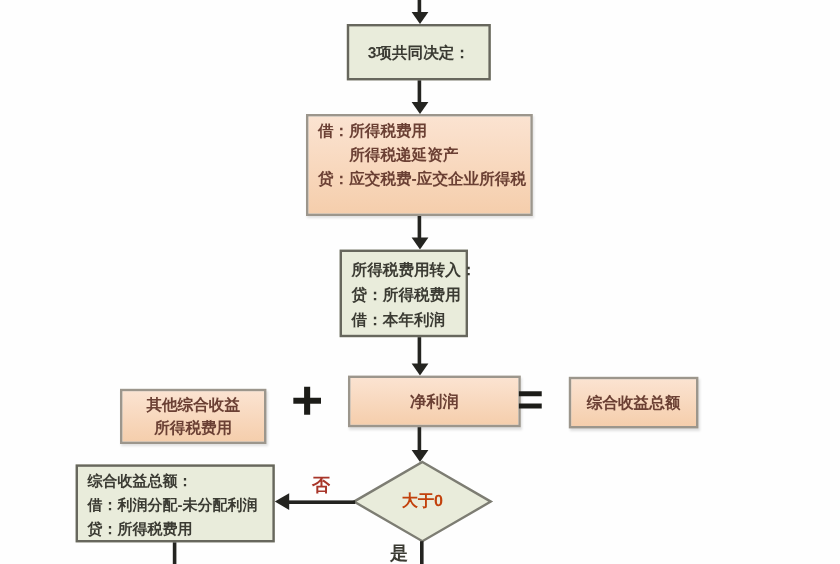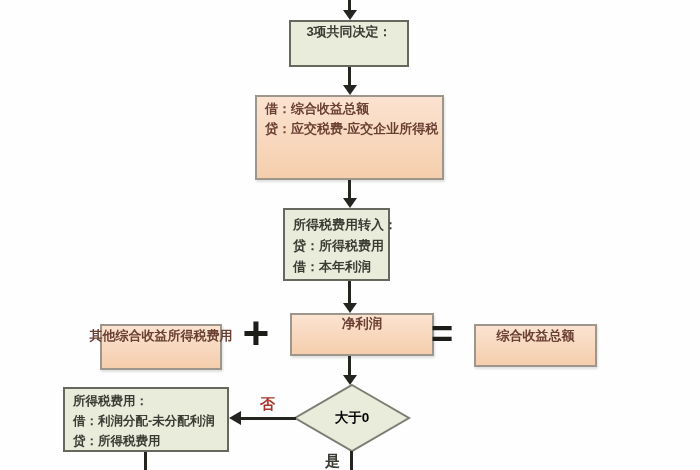--- a/index.html
+++ b/index.html
@@ -11,21 +11,21 @@
     position:absolute;box-sizing:border-box;font-weight:bold;white-space:nowrap;
   }
   .green{
     background:#e9ecdb;border:2px solid #67675d;color:#3b3b33;
   }
   .peach{
     background:linear-gradient(#fbe3d1,#f5ceac);border:2px solid #9c968c;color:#6b4034;
     box-shadow:1px 2px 2px rgba(0,0,0,0.12);
   }
   .center{
-    display:flex;align-items:flex-start;justify-content:center;text-align:center;
+    display:flex;flex-direction:column;align-items:center;justify-content:center;text-align:center;
   }
   .leftalign{padding:4px 6px 0 8px;}
   .line13{font-size:13px;line-height:20px;}
   .line125{font-size:12.5px;line-height:20px;}
   .vline{position:absolute;width:3px;background:#242420;}
   .hline{position:absolute;height:3px;background:#242420;}
   .arrow-down{
     position:absolute;width:0;height:0;
     border-left:7px solid transparent;border-right:7px solid transparent;
     border-top:10px solid #242420;
@@ -38,40 +38,41 @@
   .operator{
     position:absolute;color:#1c1c18;font-weight:bold;text-align:center;
   }
   .edge-label{position:absolute;font-weight:bold;font-size:15px;}
   .no-label{color:#a8362a;}
   .yes-label{color:#3b3b33;}
   .diamond-wrap{position:absolute;left:293px;top:383px;width:118px;height:70px;}
   .diamond-label{
     position:absolute;left:0;top:0;width:118px;height:70px;
     display:flex;align-items:center;justify-content:center;
-    font-weight:bold;font-size:13.5px;color:#000000;
+    font-weight:bold;font-size:13.5px;color:#c2410c;
   }
 </style>
 </head>
 <body>
 
 <div class="canvas">
 
   <div class="vline" style="left:348px;top:0;height:12px"></div>
   <div class="arrow-down" style="left:343px;top:10px"></div>
 
   <div class="box green center line13" style="left:289px;top:20px;width:120px;height:47px">
     <div>3项共同决定：</div>
   </div>
 
   <div class="vline" style="left:348px;top:67px;height:20px"></div>
   <div class="arrow-down" style="left:343px;top:85px"></div>
 
   <div class="box peach leftalign line13" style="left:255px;top:95px;width:189px;height:85px;padding-top:2px">
-    <div>借：综合收益总额</div>
+    <div>借：所得税费用</div>
+    <div>　　所得税递延资产</div>
     <div>贷：应交税费-应交企业所得税</div>
   </div>
 
   <div class="vline" style="left:348px;top:180px;height:20px"></div>
   <div class="arrow-down" style="left:343px;top:198px"></div>
 
   <div class="box green leftalign line13" style="left:283px;top:208px;width:107px;height:73px;line-height:21px">
     <div>所得税费用转入：</div>
     <div>贷：所得税费用</div>
     <div>借：本年利润</div>
@@ -86,40 +87,40 @@
   </div>
 
   <div class="operator" style="left:232px;top:309px;width:48px;height:48px;font-size:46px;line-height:48px">+</div>
 
   <div class="box peach center" style="left:290px;top:313px;width:144px;height:43px;font-size:13.5px">
     <div>净利润</div>
   </div>
 
   <div class="operator" style="left:424px;top:312px;width:36px;height:44px;font-size:38px;line-height:44px">=</div>
 
-  <div class="box peach center line13" style="left:474px;top:324px;width:123px;height:43px">
+  <div class="box peach center line13" style="left:474px;top:314px;width:108px;height:43px">
     <div>综合收益总额</div>
   </div>
 
   <div class="vline" style="left:348px;top:356px;height:21px"></div>
   <div class="arrow-down" style="left:343px;top:375px"></div>
 
   <div class="diamond-wrap">
     <svg width="118" height="70" viewBox="0 0 118 70">
       <polygon points="59,2 116,35 59,68 2,35" fill="#e9ecdb" stroke="#7d7d73" stroke-width="2"></polygon>
     </svg>
     <div class="diamond-label">大于0</div>
   </div>
 
   <div class="edge-label no-label" style="left:260px;top:395px">否</div>
   <div class="hline" style="left:240px;top:417px;width:56px"></div>
   <div class="arrow-left" style="left:229px;top:411px"></div>
 
   <div class="box green leftalign line125" style="left:63px;top:387px;width:166px;height:65px;padding-top:2px">
-    <div>所得税费用：</div>
+    <div>综合收益总额：</div>
     <div>借：利润分配-未分配利润</div>
     <div>贷：所得税费用</div>
   </div>
 
   <div class="vline" style="left:144px;top:452px;height:18px"></div>
 
   <div class="vline" style="left:350px;top:451px;height:19px"></div>
   <div class="edge-label yes-label" style="left:325px;top:452px">是</div>
 
 </div>

